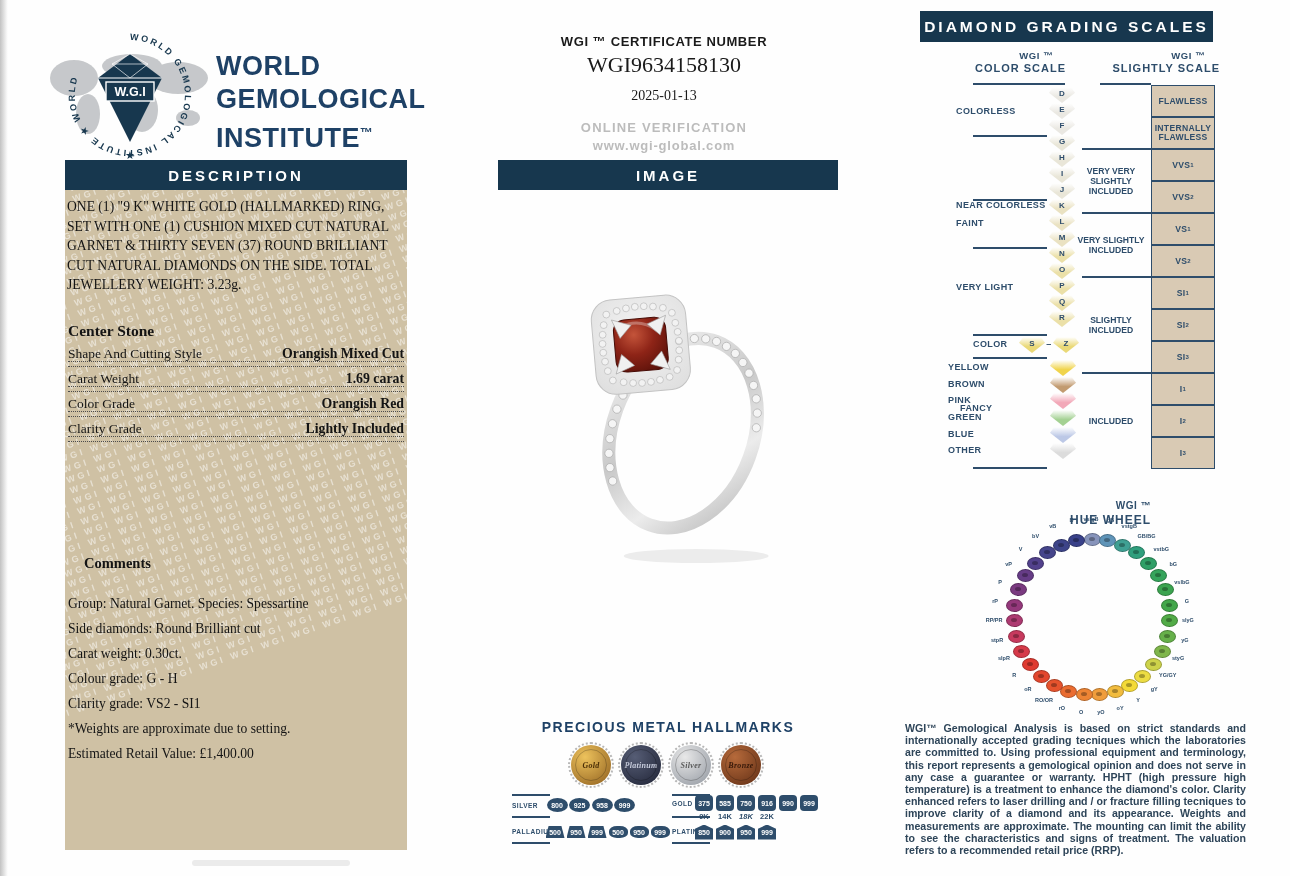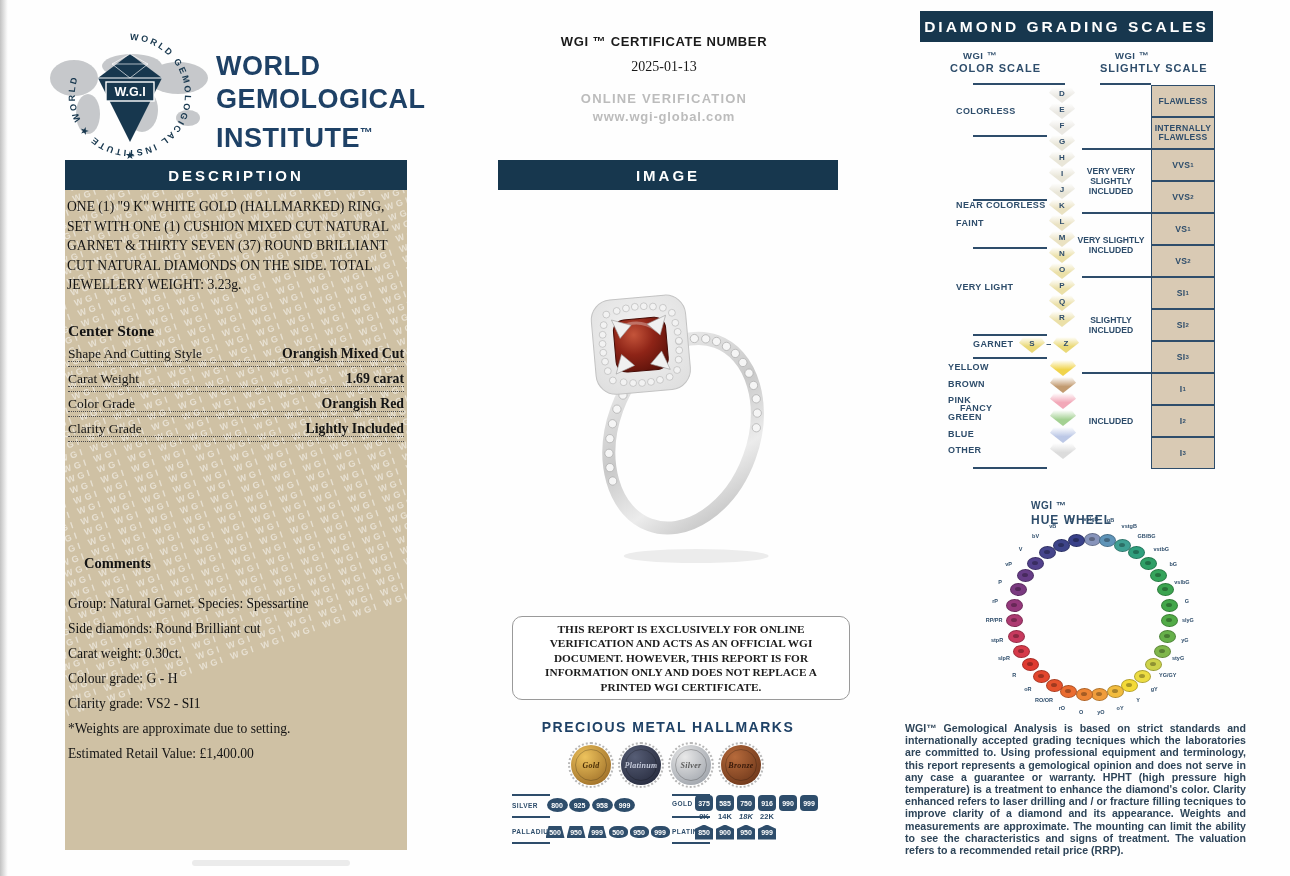--- a/index.html
+++ b/index.html
@@ -63,21 +63,21 @@
   .mk{position:absolute;background:var(--lnavy);color:#fff;font-weight:bold;font-size:7px;
       display:flex;align-items:center;justify-content:center;}
   .mk.oval{border-radius:50%;}
   .mk.sq{border-radius:4px;}
   .mk.trap{clip-path:polygon(16% 0,84% 0,100% 100%,0 100%);}
   .mk.tri{border-radius:42%;}
   .mk.house{clip-path:polygon(50% 0,100% 28%,100% 100%,0 100%,0 28%);}
   .klbl{position:absolute;color:var(--lnavy);font-weight:bold;font-size:7.5px;text-align:center;}
 
   
-  .sc-title{position:absolute;text-align:left;color:var(--lnavy);font-weight:bold;}
+  .sc-title{position:absolute;text-align:right;color:var(--lnavy);font-weight:bold;}
   .t1{font-size:9.5px;letter-spacing:.5px;}
   .t2{font-size:11px;letter-spacing:1px;}
   .sline{position:absolute;height:2px;background:var(--lnavy);}
   .cat-l{position:absolute;color:var(--lnavy);font-weight:bold;font-size:9px;letter-spacing:.4px;line-height:11px;}
   .gem{position:absolute;width:26px;height:16px;clip-path:polygon(50% 100%,0 36%,17% 0,83% 0,100% 36%);
        display:flex;align-items:flex-start;justify-content:center;}
   .gem span{font-weight:bold;font-size:8px;color:var(--lnavy);margin-top:2px;}
   .fancy-n{position:absolute;color:var(--lnavy);font-weight:bold;font-size:9px;letter-spacing:.4px;}
   .cbox{position:absolute;left:1151px;width:64px;height:32px;background:var(--boxtan);
         border:1.6px solid var(--lnavy);box-sizing:border-box;display:flex;align-items:center;justify-content:center;
@@ -123,20 +123,21 @@
     <text x="84" y="133" text-anchor="middle" fill="#17374e" font-size="11">★</text>
   </svg>
   <div class="abs org">
     <div>WORLD</div>
     <div>GEMOLOGICAL</div>
     <div><span>INSTITUTE</span><sup>™</sup></div>
   </div>
 
   <div class="abs cert">
     <div class="lbl">WGI ™ CERTIFICATE NUMBER</div>
+    <div class="num">WGI9634158130</div>
     <div class="date">2025-01-13</div>
     <div class="onl">ONLINE VERIFICATION</div>
     <div class="url">www.wgi-global.com</div>
   </div>
 
   <div class="abs bar" style="left:65px;top:160px;width:342px;height:30px">
     <span>DESCRIPTION</span>
   </div>
   <div class="abs desc-panel">
     <div class="wm" id="wm">
@@ -314,23 +315,20 @@
       <path d="M-18,-19 Q0,-27 17,-13" stroke="#fff" stroke-width="3" fill="none" opacity=".3"></path>
       <g fill="#f0f0f0" stroke="#9d9d9d" stroke-width=".6">
         <polygon points="-27,-27 -8,-20 -20,-8"></polygon>
         <polygon points="27,-27 8,-20 20,-8"></polygon>
         <polygon points="-27,27 -8,20 -20,8"></polygon>
         <polygon points="27,27 8,20 20,8"></polygon>
       </g>
     </g>
   </svg>
 
-  <div class="abs disclaimer">
-    <span>THIS REPORT IS EXCLUSIVELY FOR ONLINE VERIFICATION AND ACTS AS AN OFFICIAL WGI DOCUMENT. HOWEVER, THIS REPORT IS FOR INFORMATION ONLY AND DOES NOT REPLACE A PRINTED WGI CERTIFICATE.</span>
-  </div>
   <div class="abs hm-title">PRECIOUS METAL HALLMARKS</div>
   <div id="hallmarks"></div>
 
   <div class="abs bar" style="left:920px;top:11px;width:293px;height:31px;font-size:15.5px">
     <span>DIAMOND GRADING  SCALES</span>
   </div>
   <div class="sc-title t1" style="left:963px;top:50px;width:90px">WGI ™</div>
   <div class="sc-title t2" style="left:950px;top:62px;width:116px">COLOR SCALE</div>
   <div class="sc-title t1" style="left:1115px;top:50px;width:90px">WGI ™</div>
   <div class="sc-title t2" style="left:1100px;top:62px;width:120px">SLIGHTLY SCALE</div>
@@ -436,21 +434,21 @@
       <span>R</span>
     </div>
     <div class="cat-l" style="position: absolute; left: 956px; top: 276px; width: 92px; height: 22px; display: flex; align-items: center;">VERY LIGHT</div>
     <div class="sline" style="position: absolute; left: 973px; top: 135px; width: 74px; height: 2px;"></div>
     <div class="sline" style="position: absolute; left: 973px; top: 199px; width: 74px; height: 2px;"></div>
     <div class="sline" style="position: absolute; left: 973px; top: 247px; width: 74px; height: 2px;"></div>
     <div class="sline" style="position: absolute; left: 973px; top: 334px; width: 74px; height: 2px;"></div>
     <div class="sline" style="position: absolute; left: 973px; top: 357px; width: 74px; height: 2px;"></div>
     <div class="sline" style="position: absolute; left: 973px; top: 467px; width: 74px; height: 2px;"></div>
     <div class="sline" style="position: absolute; left: 973px; top: 83px; width: 92px; height: 2px;"></div>
-    <div class="cat-l" style="position: absolute; left: 973px; top: 339px; width: 50px; height: 12px;">GARNET</div>
+    <div class="cat-l" style="position: absolute; left: 973px; top: 339px; width: 50px; height: 12px;">COLOR</div>
     <div class="gem" style="position: absolute; left: 1019px; top: 337px; width: 26px; height: 16px; background: linear-gradient(rgb(255, 255, 255) 0%, rgb(234, 217, 119) 60%); filter: drop-shadow(rgb(153, 153, 153) 0px 0px 0.5px);">
       <span>S</span>
     </div>
     <div class="cat-l" style="position: absolute; left: 1043px; top: 339px; width: 12px; height: 12px; text-align: center;">–</div>
     <div class="gem" style="position: absolute; left: 1053px; top: 337px; width: 26px; height: 16px; background: linear-gradient(rgb(255, 255, 255) 0%, rgb(234, 217, 119) 60%); filter: drop-shadow(rgb(153, 153, 153) 0px 0px 0.5px);">
       <span>Z</span>
     </div>
     <div class="fancy-n" style="position: absolute; left: 948px; top: 362px; width: 96px; height: 12px;">YELLOW</div>
     <div class="gem" style="position: absolute; left: 1050px; top: 360px; width: 26px; height: 16px; background: linear-gradient(rgb(255, 255, 255) 0%, rgb(240, 212, 76) 60%); filter: drop-shadow(rgb(153, 153, 153) 0px 0px 0.5px);">
       <span></span>

